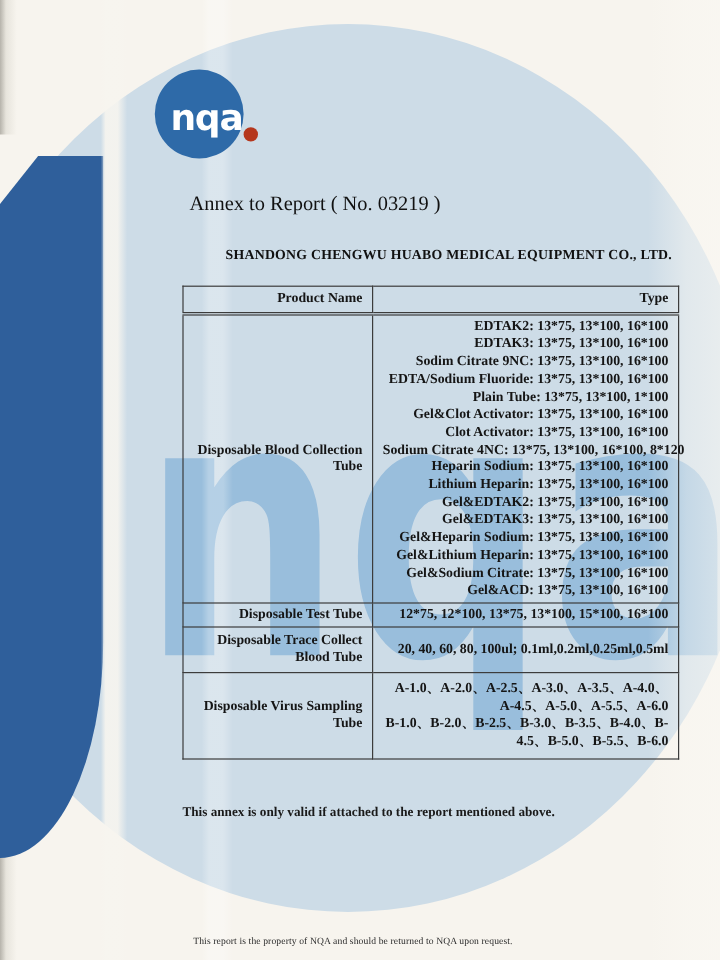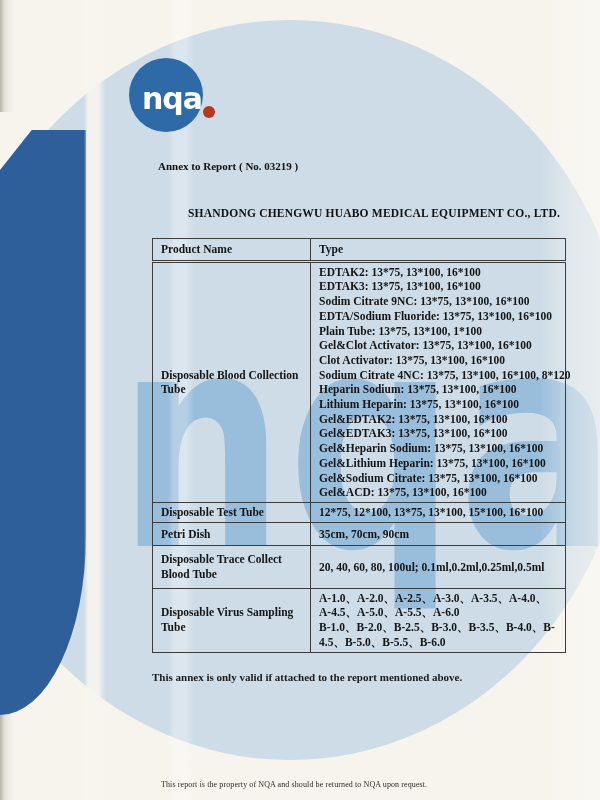--- a/index.html
+++ b/index.html
@@ -52,38 +52,38 @@
     font-family:"DejaVu Sans", sans-serif;font-weight:bold;
     font-size:30px;line-height:1;letter-spacing:-1px;color:#fff;
   }
   .logo-dot{
     position:absolute;left:203px;top:106px;width:12px;height:12px;
     border-radius:50%;background:#b5371d;z-index:10;
   }
   
   .title{
     position:absolute;left:158px;top:160px;z-index:10;
-    font-size:11px;font-weight:bold;color:#111;
+    font-size:17px;font-weight:normal;color:#111;
   }
   .company{
     position:absolute;left:157px;top:207px;z-index:10;
     font-size:11.5px;font-weight:bold;color:#111;letter-spacing:.2px;margin-left:31px;
   }
   
   table.products{
     position:absolute;left:152px;top:238px;width:413px;z-index:10;
     border-collapse:collapse;table-layout:fixed;
     background:transparent;
   }
   table.products col.c1{width:158px;}
   table.products col.c2{width:255px;}
   table.products th, table.products td{
     border:1px solid #3c3c3c;
     font-size:11.5px;font-weight:bold;color:#151515;
-    line-height:14.7px;text-align:left;vertical-align:middle;
+    line-height:14.7px;text-align:right;vertical-align:middle;
     padding:2px 8px;
   }
   table.products{border:1.5px solid #3c3c3c;}
   table.products thead th{padding:3px 8px;border-bottom:3px double #3c3c3c;}
   table.products tbody tr:nth-child(3) td{padding-top:4px;padding-bottom:4px;}
   table.products tbody tr:nth-child(4) td{padding-top:6px;padding-bottom:6px;}
   .type-line{white-space:nowrap;}
   .type-line.wrap{white-space:normal;}
   .annex-note{
     position:absolute;left:152px;top:671px;z-index:10;
@@ -145,26 +145,20 @@
           <div class="type-line">Gel&amp;ACD: 13*75, 13*100, 16*100</div>
         </td>
       </tr>
       <tr>
         <td>Disposable Test Tube</td>
         <td>
           <div class="type-line">12*75, 12*100, 13*75, 13*100, 15*100, 16*100</div>
         </td>
       </tr>
       <tr>
-        <td>Petri Dish</td>
-        <td>
-          <div class="type-line">35cm, 70cm, 90cm</div>
-        </td>
-      </tr>
-      <tr>
         <td>Disposable Trace Collect Blood Tube</td>
         <td>
           <div class="type-line">20, 40, 60, 80, 100ul; 0.1ml,0.2ml,0.25ml,0.5ml</div>
         </td>
       </tr>
       <tr>
         <td>Disposable Virus Sampling Tube</td>
         <td>
           <div class="type-line wrap">A-1.0、A-2.0、A-2.5、A-3.0、A-3.5、A-4.0、A-4.5、A-5.0、A-5.5、A-6.0</div>
           <div class="type-line wrap">B-1.0、B-2.0、B-2.5、B-3.0、B-3.5、B-4.0、B-4.5、B-5.0、B-5.5、B-6.0</div>

